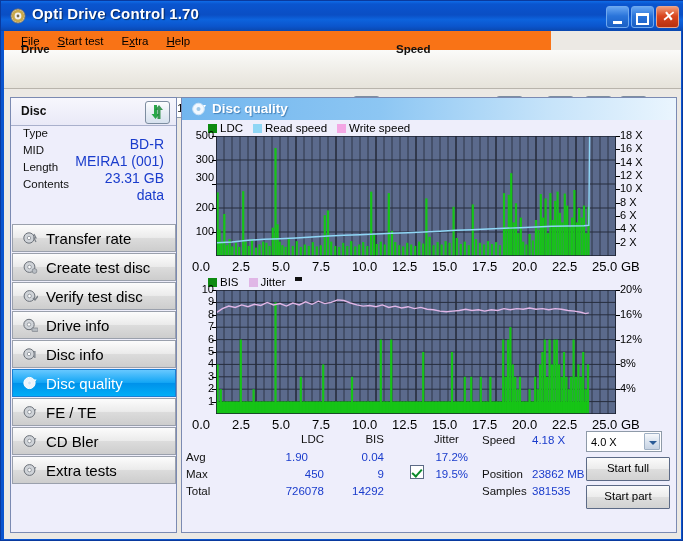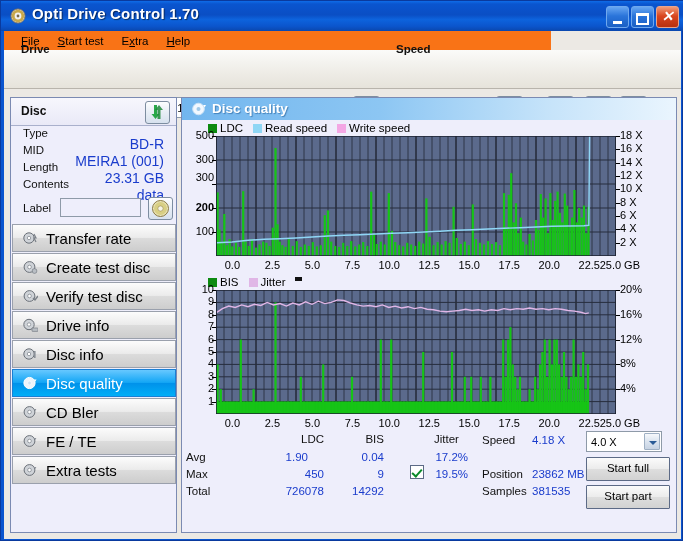--- a/index.html
+++ b/index.html
@@ -102,21 +102,21 @@
     text-shadow:1px 1px 1px rgba(0,60,120,.45);}
   .dq-hdr .i{position:absolute;left:9px;top:3px;width:16px;height:16px;}
 
   .legend{position:absolute;display:flex;align-items:center;gap:4px;font-size:11.5px;color:#000;}
   .lg-sw{width:9px;height:9px;display:inline-block;}
   .lg-item{display:flex;align-items:center;gap:3px;margin-right:6px;}
 
   .plotwrap{position:absolute;}
   .ylab{position:absolute;font-size:11px;color:#000;text-align:right;}
   .ylabR{position:absolute;font-size:11px;color:#000;text-align:left;}
-  .xlab{position:absolute;font-size:11px;color:#000;text-align:right;}
+  .xlab{position:absolute;font-size:13px;color:#000;text-align:left;}
 
   
   .stats{position:absolute;left:0;top:332px;width:494px;height:80px;}
   .st{position:absolute;font-size:11.5px;color:#111;}
   .stv{position:absolute;font-size:11.5px;color:#1a3ccc;text-align:right;}
   .chk{position:absolute;left:406px;top:434px;width:14px;height:14px;background:#fff;
     border:1px solid #5c6a86;box-sizing:border-box;cursor:pointer;}
   .chk:after{content:"";position:absolute;left:3px;top:1px;width:4px;height:8px;
     border:solid #0a8a2a;border-width:0 2px 2px 0;transform:rotate(42deg);}
   .sbtn{position:absolute;width:82px;height:22px;border:1px solid #5c6a86;border-radius:1px;
@@ -245,31 +245,20 @@
           <span class="ival">MEIRA1 (001)</span>
         </div>
         <div class="irow">
           <span class="ikey">Length</span>
           <span class="ival">23.31 GB</span>
         </div>
         <div class="irow">
           <span class="ikey">Contents</span>
           <span class="ival">data</span>
         </div>
-        <div class="lblrow">
-          <span class="lbl-k">Label</span>
-          <input class="lbl-input" value="" style="">
-          <div id="disc-label-btn">
-            <svg width="23" height="21" viewBox="0 0 23 21">
-              <circle cx="11.5" cy="10.5" r="8" fill="#e9e3b8" stroke="#8a7a42"></circle>
-              <circle cx="11.5" cy="10.5" r="6.5" fill="#d8cf84"></circle>
-              <circle cx="11.5" cy="10.5" r="2.6" fill="#f6f4e6" stroke="#8a7a42" stroke-width=".5"></circle>
-            </svg>
-          </div>
-        </div>
       </div>
 
       <div class="navlist">
         <div class="nav">
           <span class="nico"><svg width="16" height="16" viewBox="0 0 16 16">
                   <circle cx="7" cy="8" r="5.2" fill="#cfd3d8" stroke="#6a7078"></circle>
                   <circle cx="7" cy="8" r="1.7" fill="#fff" stroke="#6a7078" stroke-width=".6"></circle>
                   <path d="M12 4 L14 8 L12 8 L14 12" stroke="#7a8088" stroke-width="1.2" fill="none"></path>
                 </svg></span>
           <span class="ntxt">Transfer rate</span>
@@ -313,29 +302,29 @@
                   <path d="M12 4.4 l2.6 0 l-1.3 2.2 Z" fill="#fff"></path>
                 </svg></span>
           <span class="ntxt">Disc quality</span>
         </div>
         <div class="nav">
           <span class="nico"><svg width="16" height="16" viewBox="0 0 16 16">
                   <circle cx="7.5" cy="8" r="5.4" fill="#cfd3d8" stroke="#6a7078"></circle>
                   <circle cx="7.5" cy="8" r="1.8" fill="#fff" stroke="#6a7078" stroke-width=".6"></circle>
                   <path d="M12 5 l2.4 0 l-1.2 2 Z" fill="#8a9098"></path>
                 </svg></span>
-          <span class="ntxt">CD Bler</span>
+          <span class="ntxt">FE / TE</span>
         </div>
         <div class="nav">
           <span class="nico"><svg width="16" height="16" viewBox="0 0 16 16">
                   <circle cx="7.5" cy="8" r="5.4" fill="#cfd3d8" stroke="#6a7078"></circle>
                   <circle cx="7.5" cy="8" r="1.8" fill="#fff" stroke="#6a7078" stroke-width=".6"></circle>
                   <path d="M12 5 l2.4 0 l-1.2 2 Z" fill="#8a9098"></path>
                 </svg></span>
-          <span class="ntxt">FE / TE</span>
+          <span class="ntxt">CD Bler</span>
         </div>
         <div class="nav">
           <span class="nico"><svg width="16" height="16" viewBox="0 0 16 16">
                   <circle cx="7.5" cy="8" r="5.4" fill="#cfd3d8" stroke="#6a7078"></circle>
                   <circle cx="7.5" cy="8" r="1.8" fill="#fff" stroke="#6a7078" stroke-width=".6"></circle>
                   <path d="M12 5 l2.4 0 l-1.2 2 Z" fill="#8a9098"></path>
                 </svg></span>
           <span class="ntxt">Extra tests</span>
         </div>
       </div>
@@ -788,21 +777,21 @@
 
         <div class="combo" style="left:404px;top:1px;width:76px;">
           <span class="txt">4.0 X</span>
           <span class="arrow"></span>
         </div>
         <div class="sbtn" style="left:404px;top:27px;">Start full</div>
         <div class="sbtn" style="left:404px;top:55px;">Start part</div>
       </div>
     <div class="ylab" style="left: 4px; width: 28px; top: 127px;">100</div>
           <div style="position: absolute; width: 4px; height: 1px; background: rgb(0, 0, 0); left: 30px; top: 134px;"></div>
-          <div class="ylab" style="left: 4px; width: 28px; top: 103px; font-weight: bold;">200</div>
+          <div class="ylab" style="left: 4px; width: 28px; top: 103px;">200</div>
           <div style="position: absolute; width: 4px; height: 1px; background: rgb(0, 0, 0); left: 30px; top: 110px;"></div>
           <div class="ylab" style="left: 4px; width: 28px; top: 73px;">300</div>
           <div style="position: absolute; width: 4px; height: 1px; background: rgb(0, 0, 0); left: 30px; top: 86px;"></div>
           <div class="ylab" style="left: 4px; width: 28px; top: 55px;">300</div>
           <div style="position: absolute; width: 4px; height: 1px; background: rgb(0, 0, 0); left: 30px; top: 62px;"></div>
           <div class="ylab" style="left: 4px; width: 28px; top: 31px;">500</div>
           <div style="position: absolute; width: 4px; height: 1px; background: rgb(0, 0, 0); left: 30px; top: 38px;"></div>
           <div class="ylabR" style="left: 438px; top: 137.667px;">2 X</div>
           <div style="position: absolute; width: 4px; height: 1px; background: rgb(0, 0, 0); left: 434px; top: 144.667px;"></div>
           <div class="ylabR" style="left: 438px; top: 124.333px;">4 X</div>

